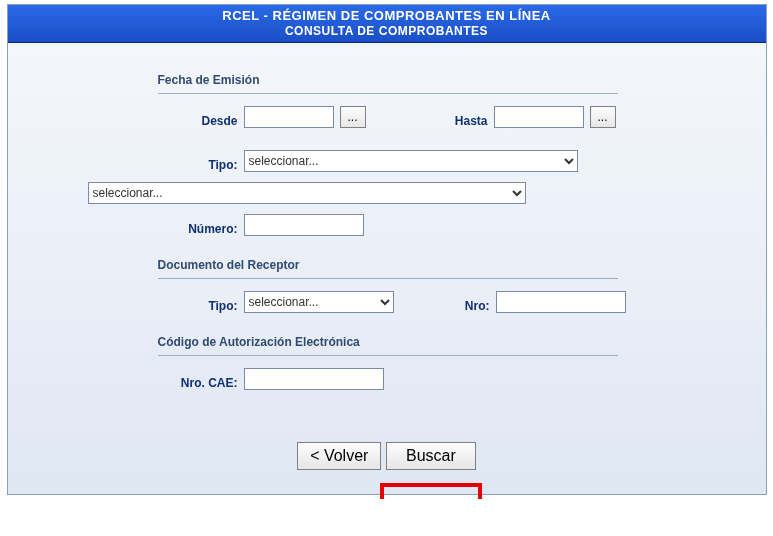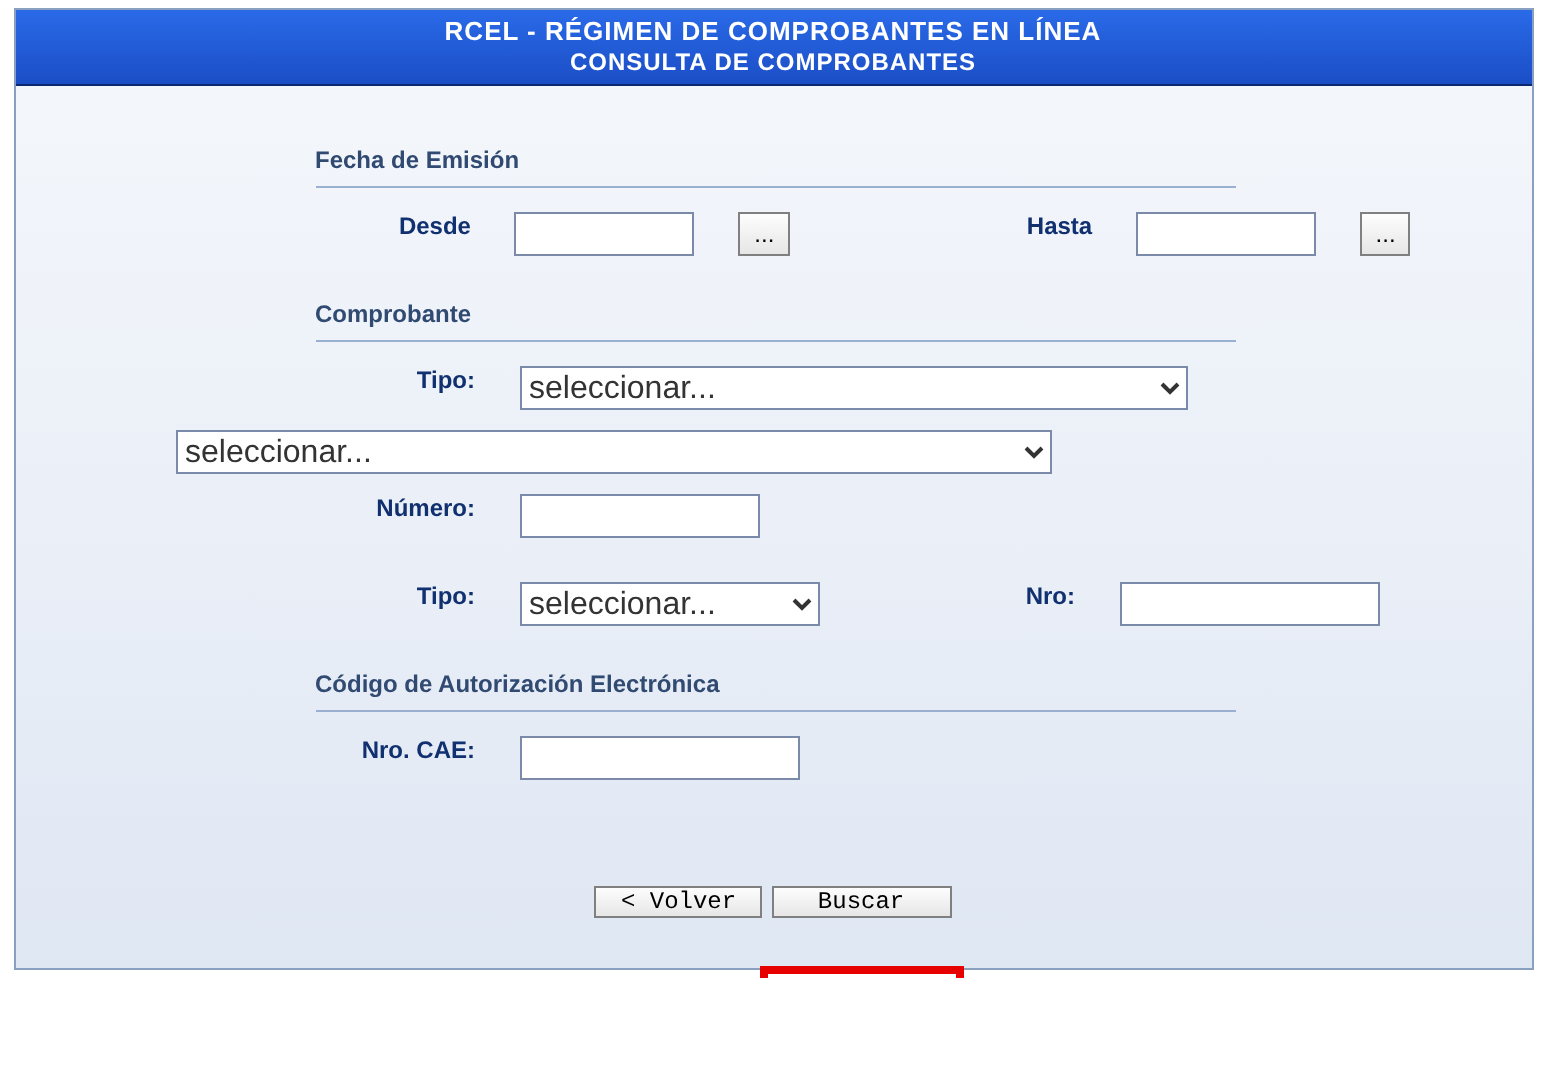--- a/index.html
+++ b/index.html
@@ -49,22 +49,22 @@
     font-size: 12px;
     color: #304a72;
     padding-bottom: 6px;
     border-bottom: 1px solid #9ab0d0;
     margin-bottom: 12px;
     width: 460px;
     font-weight: bold;
   }
   .row {
     display: flex;
-    align-items: flex-start;
-    gap: 22px;
+    align-items: flex-end;
+    gap: 6px;
     margin-bottom: 10px;
     font-size: 12px;
   }
   .lbl {
     font-weight: bold;
     color: #103070;
     text-align: right;
   }
   .lbl-w80 {
     width: 80px;
@@ -73,46 +73,45 @@
     height: 22px;
     border: 1px solid #7a8aa8;
     padding: 2px 4px;
     background: #fff;
     font-size: 12px;
   }
   select {
     height: 22px;
     border: 1px solid #7a8aa8;
     background: #fff;
-    font-size: 16px;
+    font-size: 12px;
     color: #333;
   }
   .btn-dots {
     width: 26px;
     height: 22px;
     border: 1px solid #808080;
     background: linear-gradient(to bottom, #fdfdfd, #e6e6e6);
     font-size: 12px;
     padding: 0;
     cursor: pointer;
   }
   .footer-buttons {
     text-align: center;
     padding: 20px 0 24px;
   }
   .btn {
-    height: 16px;
+    height: 28px;
     min-width: 82px;
     border: 1px solid #808080;
     background: linear-gradient(to bottom, #fdfdfd, #e6e6e6);
-    font-size: 12px;
+    font-size: 16px;
     cursor: pointer;
     padding: 0 12px;
     vertical-align: middle;
-    font-family: Liberation Mono, monospace;
   }
   .highlight-frame {
     position: absolute;
     border: 4px solid #e60000;
     pointer-events: none;
   }
   .col-right-gap { width: 60px; }
 </style>
 </head>
 <body>
@@ -133,21 +132,20 @@
         <input type="text" style="width: 90px;">
         <button class="btn-dots">...</button>
         <span class="col-right-gap"></span>
         <span class="lbl" style="width:50px">Hasta</span>
         <input type="text" style="width: 90px;">
         <button class="btn-dots">...</button>
       </div>
     </div>
 
     <div class="section">
-      <div class="section-title">Comprobante</div>
 
       <div class="row">
         <span class="lbl lbl-w80">Tipo:</span>
         <select style="width:334px">
           <option>seleccionar...</option>
         </select>
       </div>
 
       <div class="row" style="margin-left:-70px">
         <select style="width:438px">
@@ -155,20 +153,21 @@
         </select>
       </div>
 
       <div class="row">
         <span class="lbl lbl-w80">Número:</span>
         <input type="text" style="width: 120px;">
       </div>
     </div>
 
     <div class="section">
+      <div class="section-title">Documento del Receptor</div>
       <div class="row">
         <span class="lbl lbl-w80">Tipo:</span>
         <select style="width:150px">
           <option>seleccionar...</option>
         </select>
         <span style="width:44px"></span>
         <span class="lbl" style="width:40px">Nro:</span>
         <input type="text" style="width: 130px;">
       </div>
     </div>

